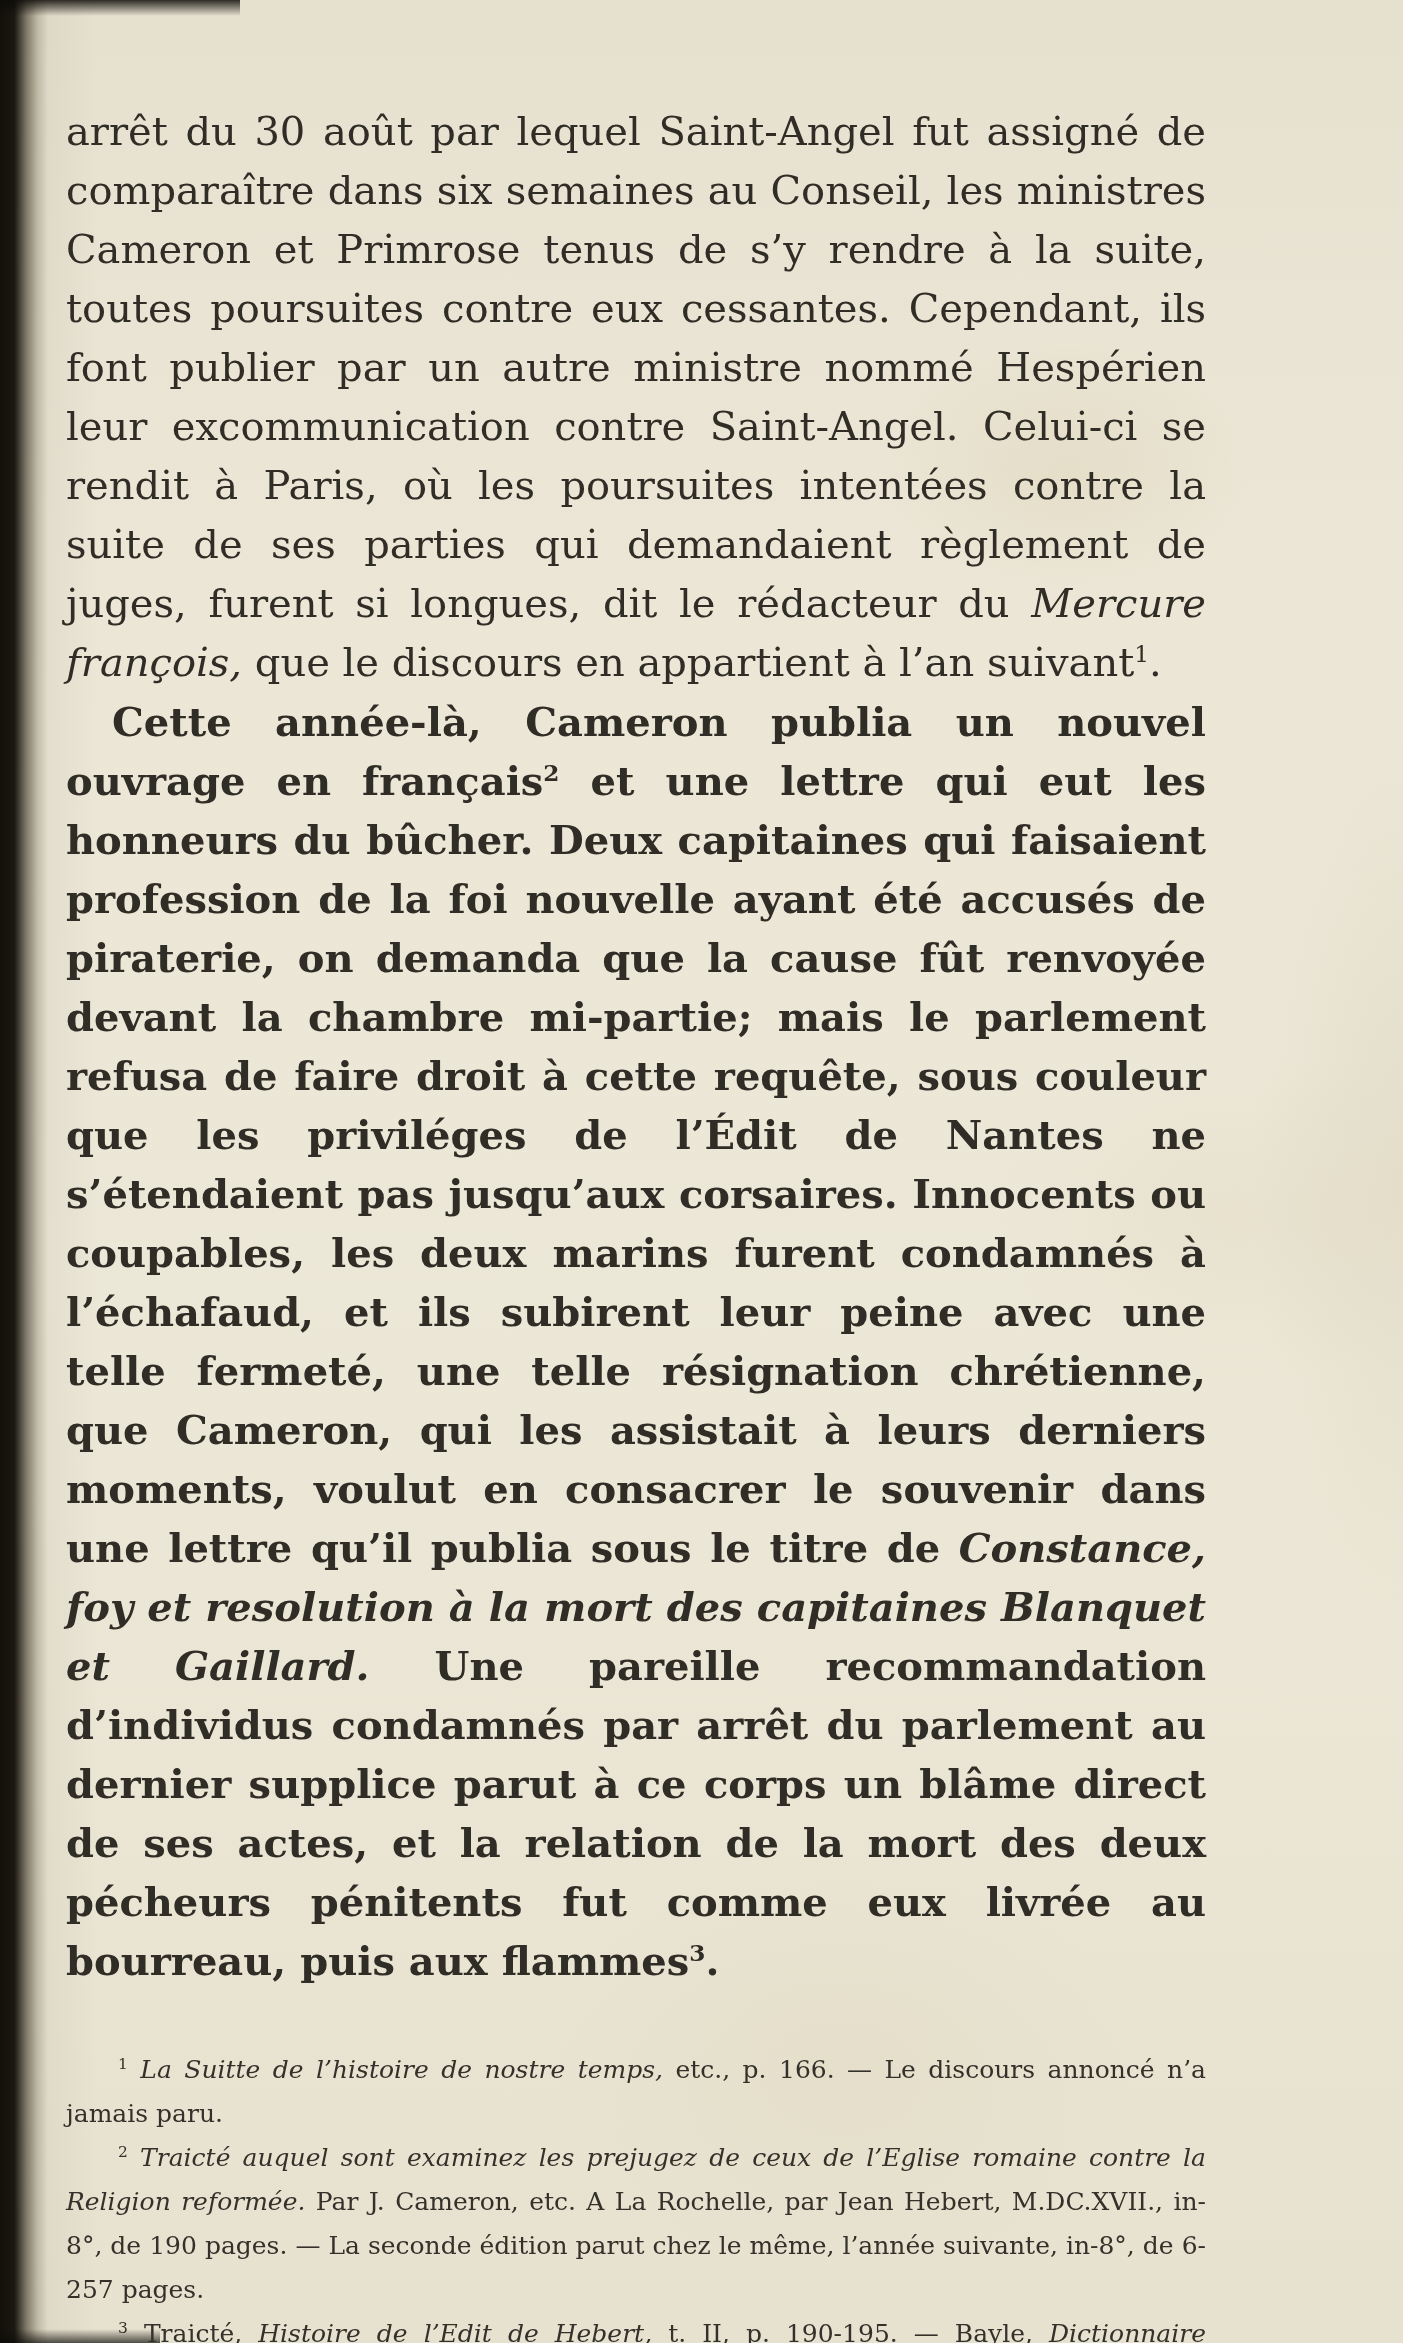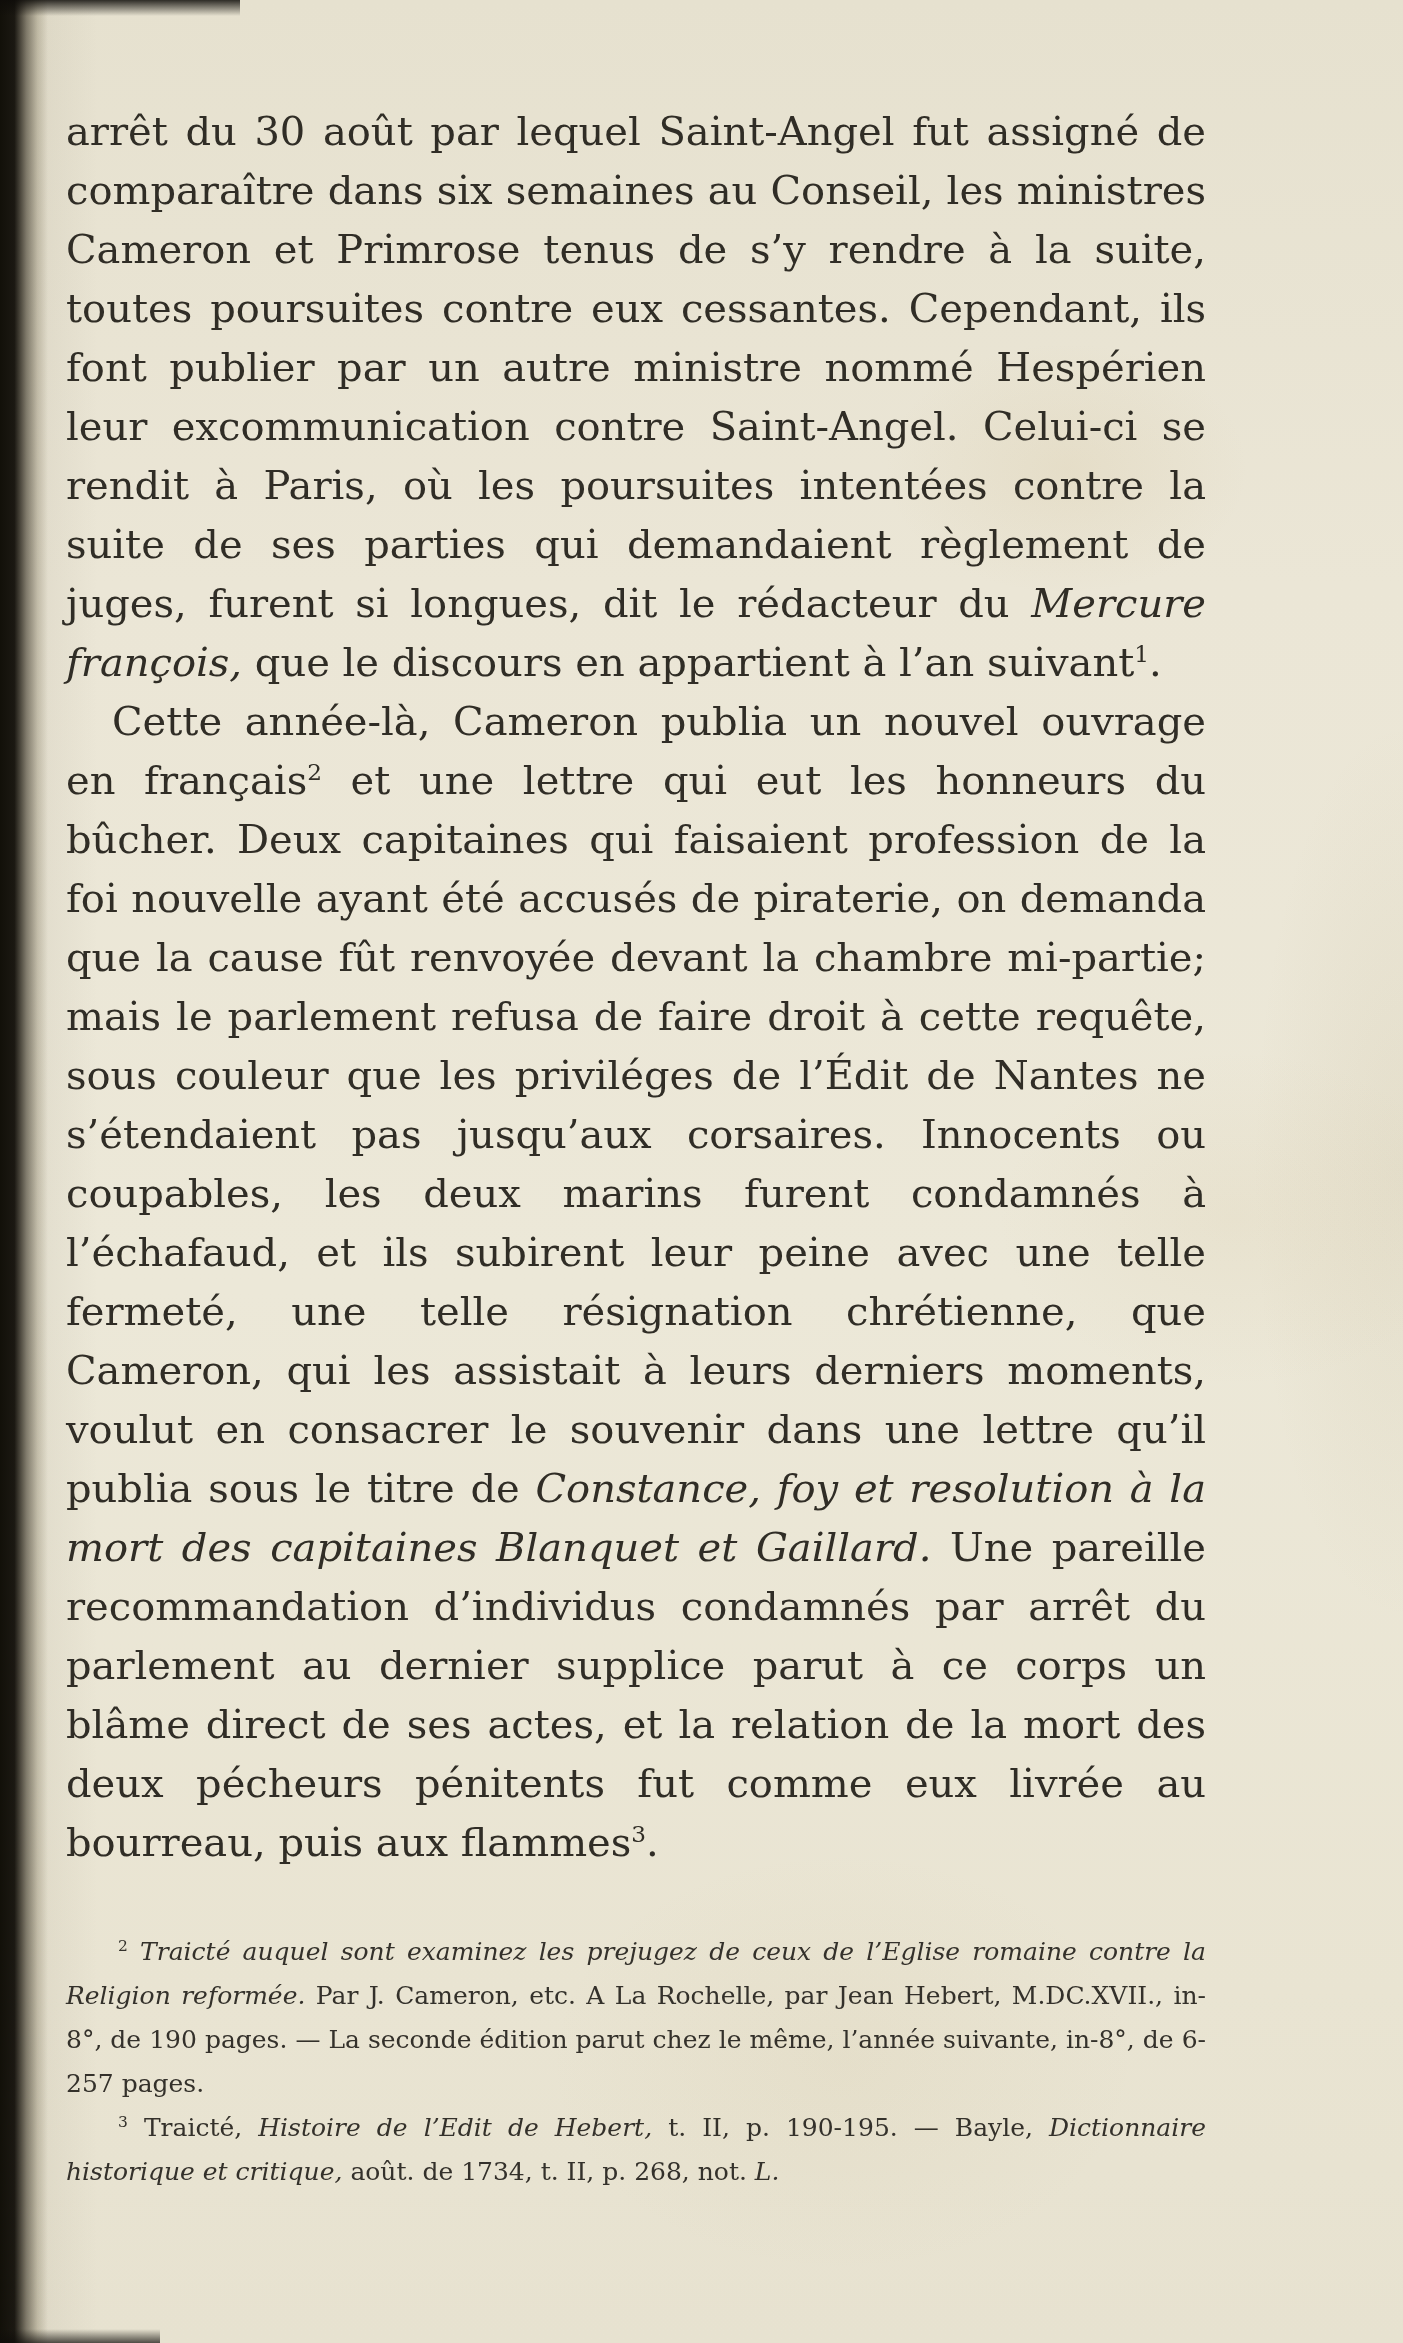--- a/index.html
+++ b/index.html
@@ -58,21 +58,21 @@
     position: absolute; right: 2px; top: -2px;
     font-size: 27px; letter-spacing: 0.06em;
   }
   .body-text {
     margin-top: 26px;
     font-size: 40px; line-height: 59px;
     text-align: justify;
     color: #302d26;
   }
   .para { margin: 0; }
-  .para.indent { text-indent: 46px; }
+  .para.indent { text-indent: 46px; font-weight: bold; }
   .it { font-style: italic; }
   sup.fn-ref {
     font-size: 0.58em; line-height: 0; vertical-align: super;
   }
   .footnotes {
     margin-top: 58px;
     font-size: 25px; line-height: 44px;
     text-align: justify;
     color: #34312b;
   }
@@ -91,18 +91,19 @@
 
   <div class="page">
 
 
     <main class="body-text">
       <p class="para"><span>arrêt du 30 août par lequel Saint-Angel fut assigné de comparaître dans six semaines au Conseil, les ministres Cameron et Primrose tenus de s’y rendre à la suite, toutes poursuites contre eux cessantes. Cependant, ils font publier par un autre ministre nommé Hespérien leur excommunication contre Saint-Angel. Celui-ci se rendit à Paris, où les poursuites intentées contre la suite de ses parties qui demandaient règlement de juges, furent si longues, dit le rédacteur du </span><span class="it">Mercure françois,</span><span> que le discours en appartient à l’an suivant</span><sup class="fn-ref">1</sup><span>.</span></p>
       <p class="para indent"><span>Cette année-là, Cameron publia un nouvel ouvrage en français</span><sup class="fn-ref">2</sup><span> et une lettre qui eut les honneurs du bûcher. Deux capitaines qui faisaient profession de la foi nouvelle ayant été accusés de piraterie, on demanda que la cause fût renvoyée devant la chambre mi-partie; mais le parlement refusa de faire droit à cette requête, sous couleur que les priviléges de l’Édit de Nantes ne s’étendaient pas jusqu’aux corsaires. Innocents ou coupables, les deux marins furent condamnés à l’échafaud, et ils subirent leur peine avec une telle fermeté, une telle résignation chrétienne, que Cameron, qui les assistait à leurs derniers moments, voulut en consacrer le souvenir dans une lettre qu’il publia sous le titre de </span><span class="it">Constance, foy et resolution à la mort des capitaines Blanquet et Gaillard.</span><span> Une pareille recommandation d’individus condamnés par arrêt du parlement au dernier supplice parut à ce corps un blâme direct de ses actes, et la relation de la mort des deux pécheurs pénitents fut comme eux livrée au bourreau, puis aux flammes</span><sup class="fn-ref">3</sup><span>.</span></p>
     </main>
 
     <footer class="footnotes">
+      <p class="footnote"><sup class="fn-mark">1</sup><span class="it"> La Suitte de l’histoire de nostre temps,</span><span> etc., p. 166. — Le discours annoncé n’a jamais paru.</span></p>
       <p class="footnote"><sup class="fn-mark">2</sup><span class="it"> Traicté auquel sont examinez les prejugez de ceux de l’Eglise romaine contre la Religion reformée.</span><span> Par J. Cameron, etc. A La Rochelle, par Jean Hebert, M.DC.XVII., in-8°, de 190 pages. — La seconde édition parut chez le même, l’année suivante, in-8°, de 6-257 pages.</span></p>
       <p class="footnote"><sup class="fn-mark">3</sup><span> Traicté, </span><span class="it">Histoire de l’Edit de Hebert,</span><span> t. II, p. 190-195. — Bayle, </span><span class="it">Dictionnaire historique et critique,</span><span> août. de 1734, t. II, p. 268, not. </span><span class="it">L.</span></p>
     </footer>
 
   </div>
 </div>
 
 </body></html>

